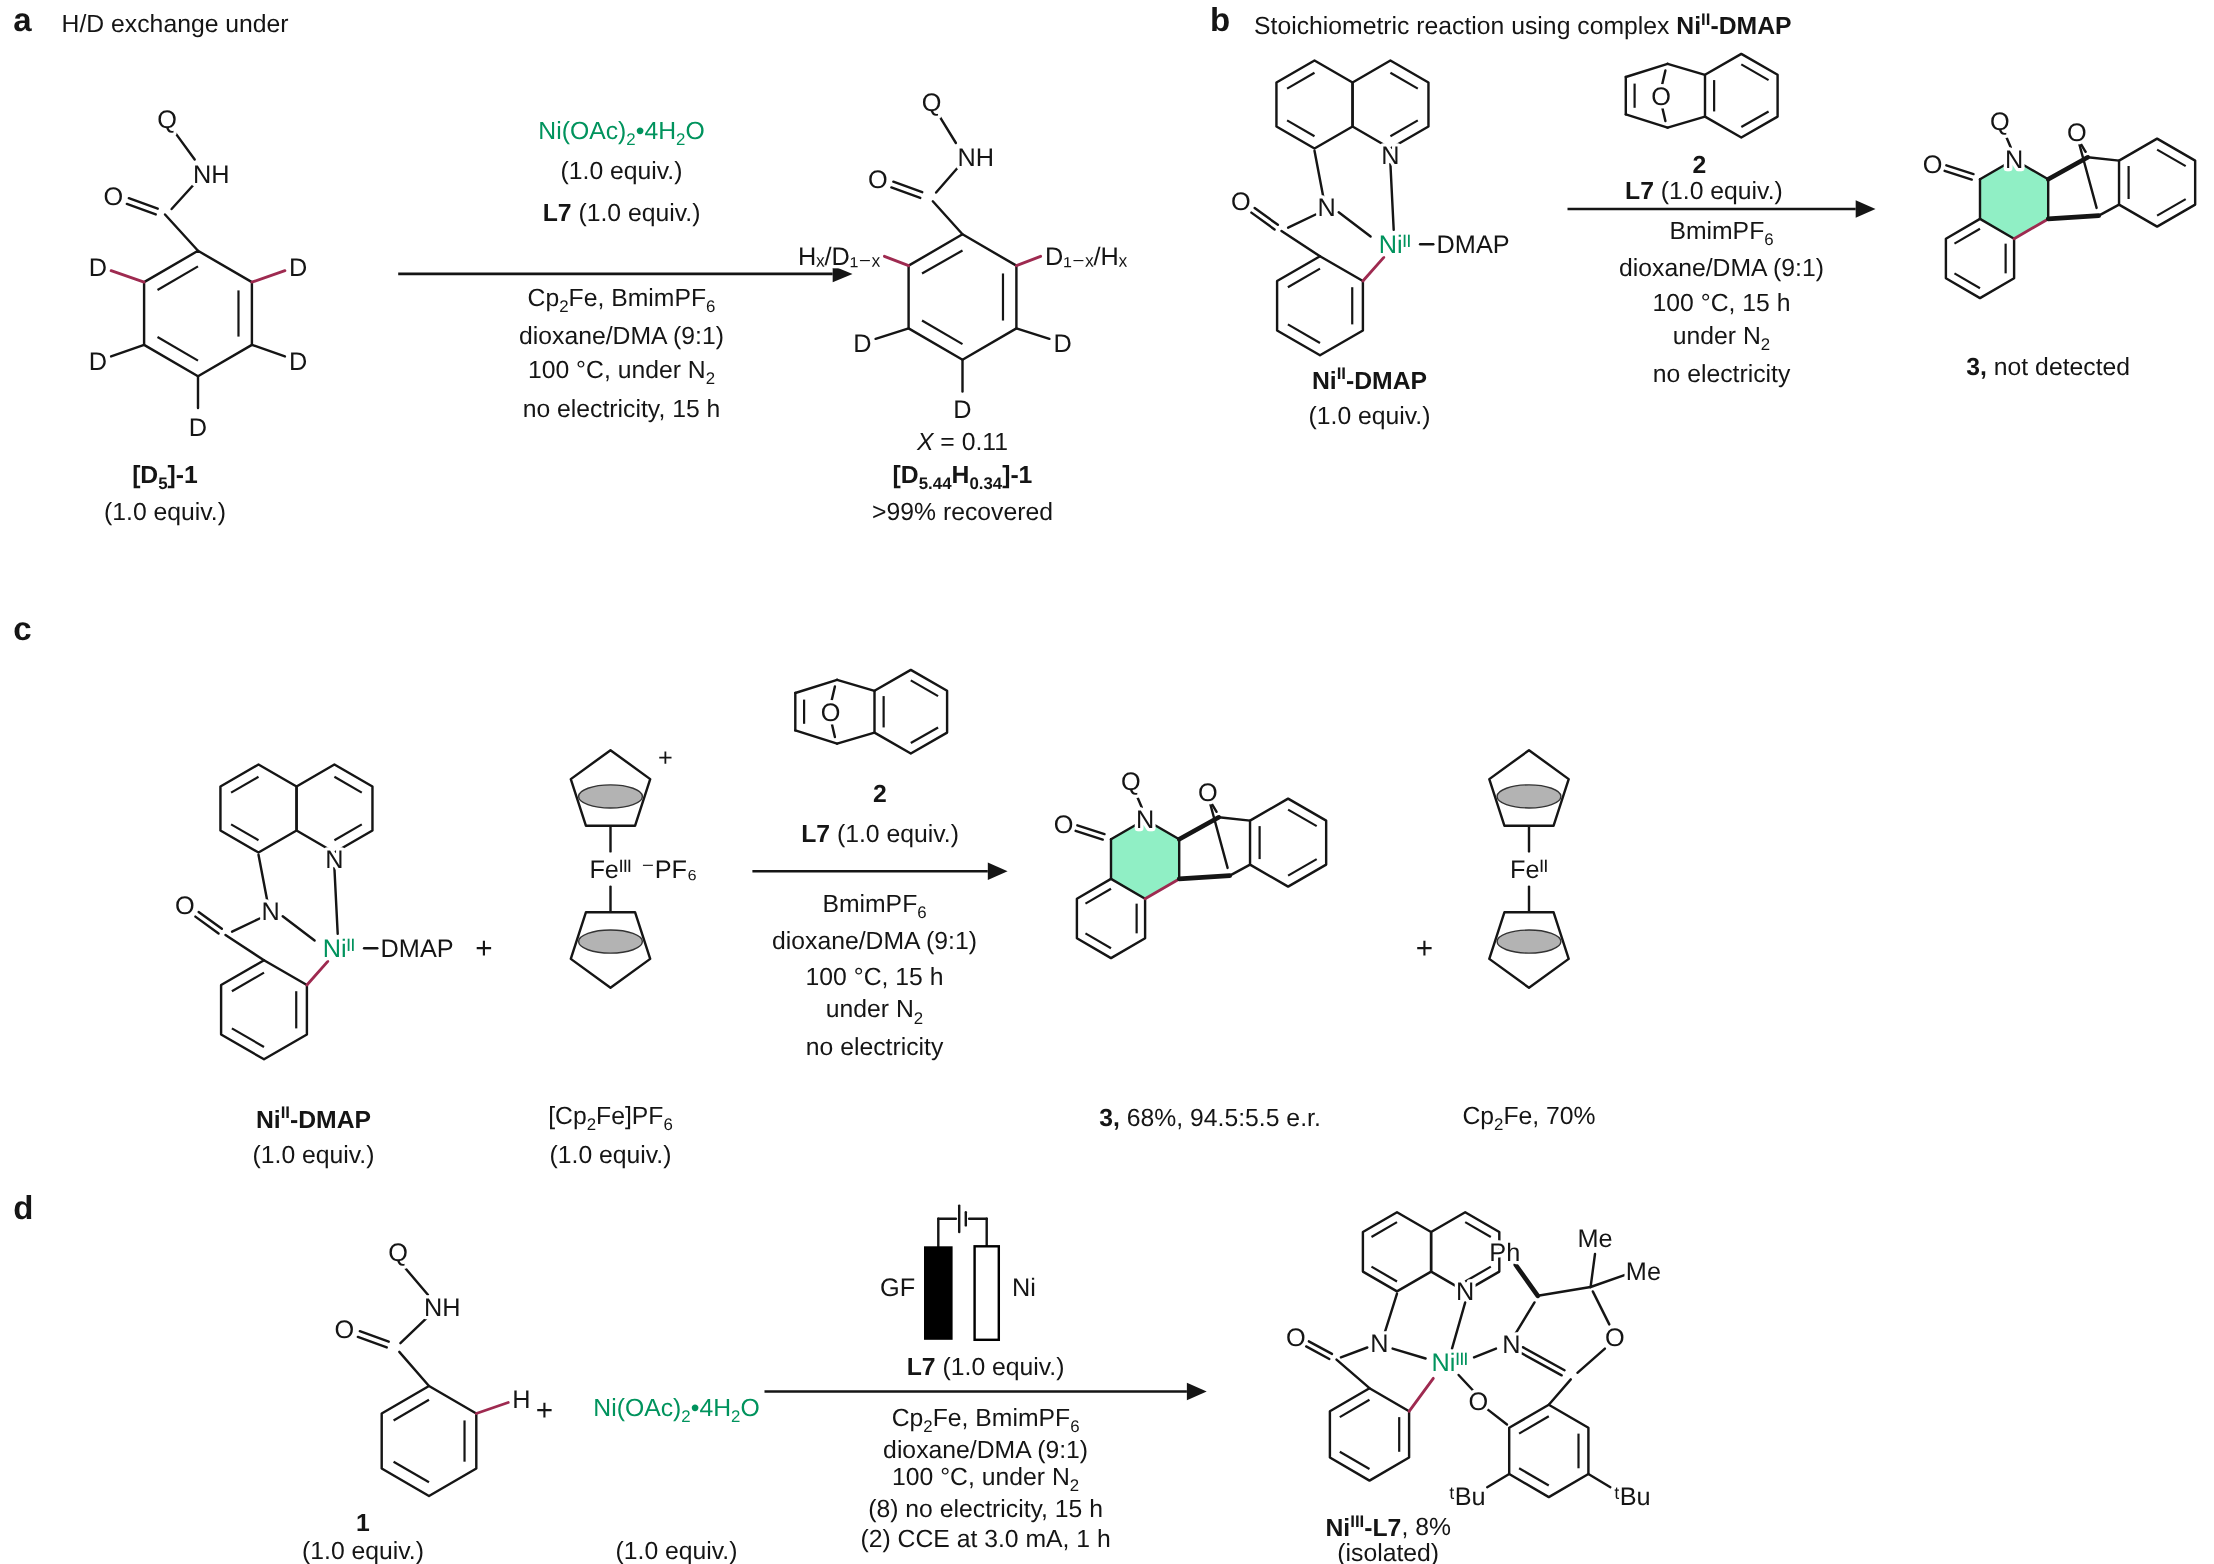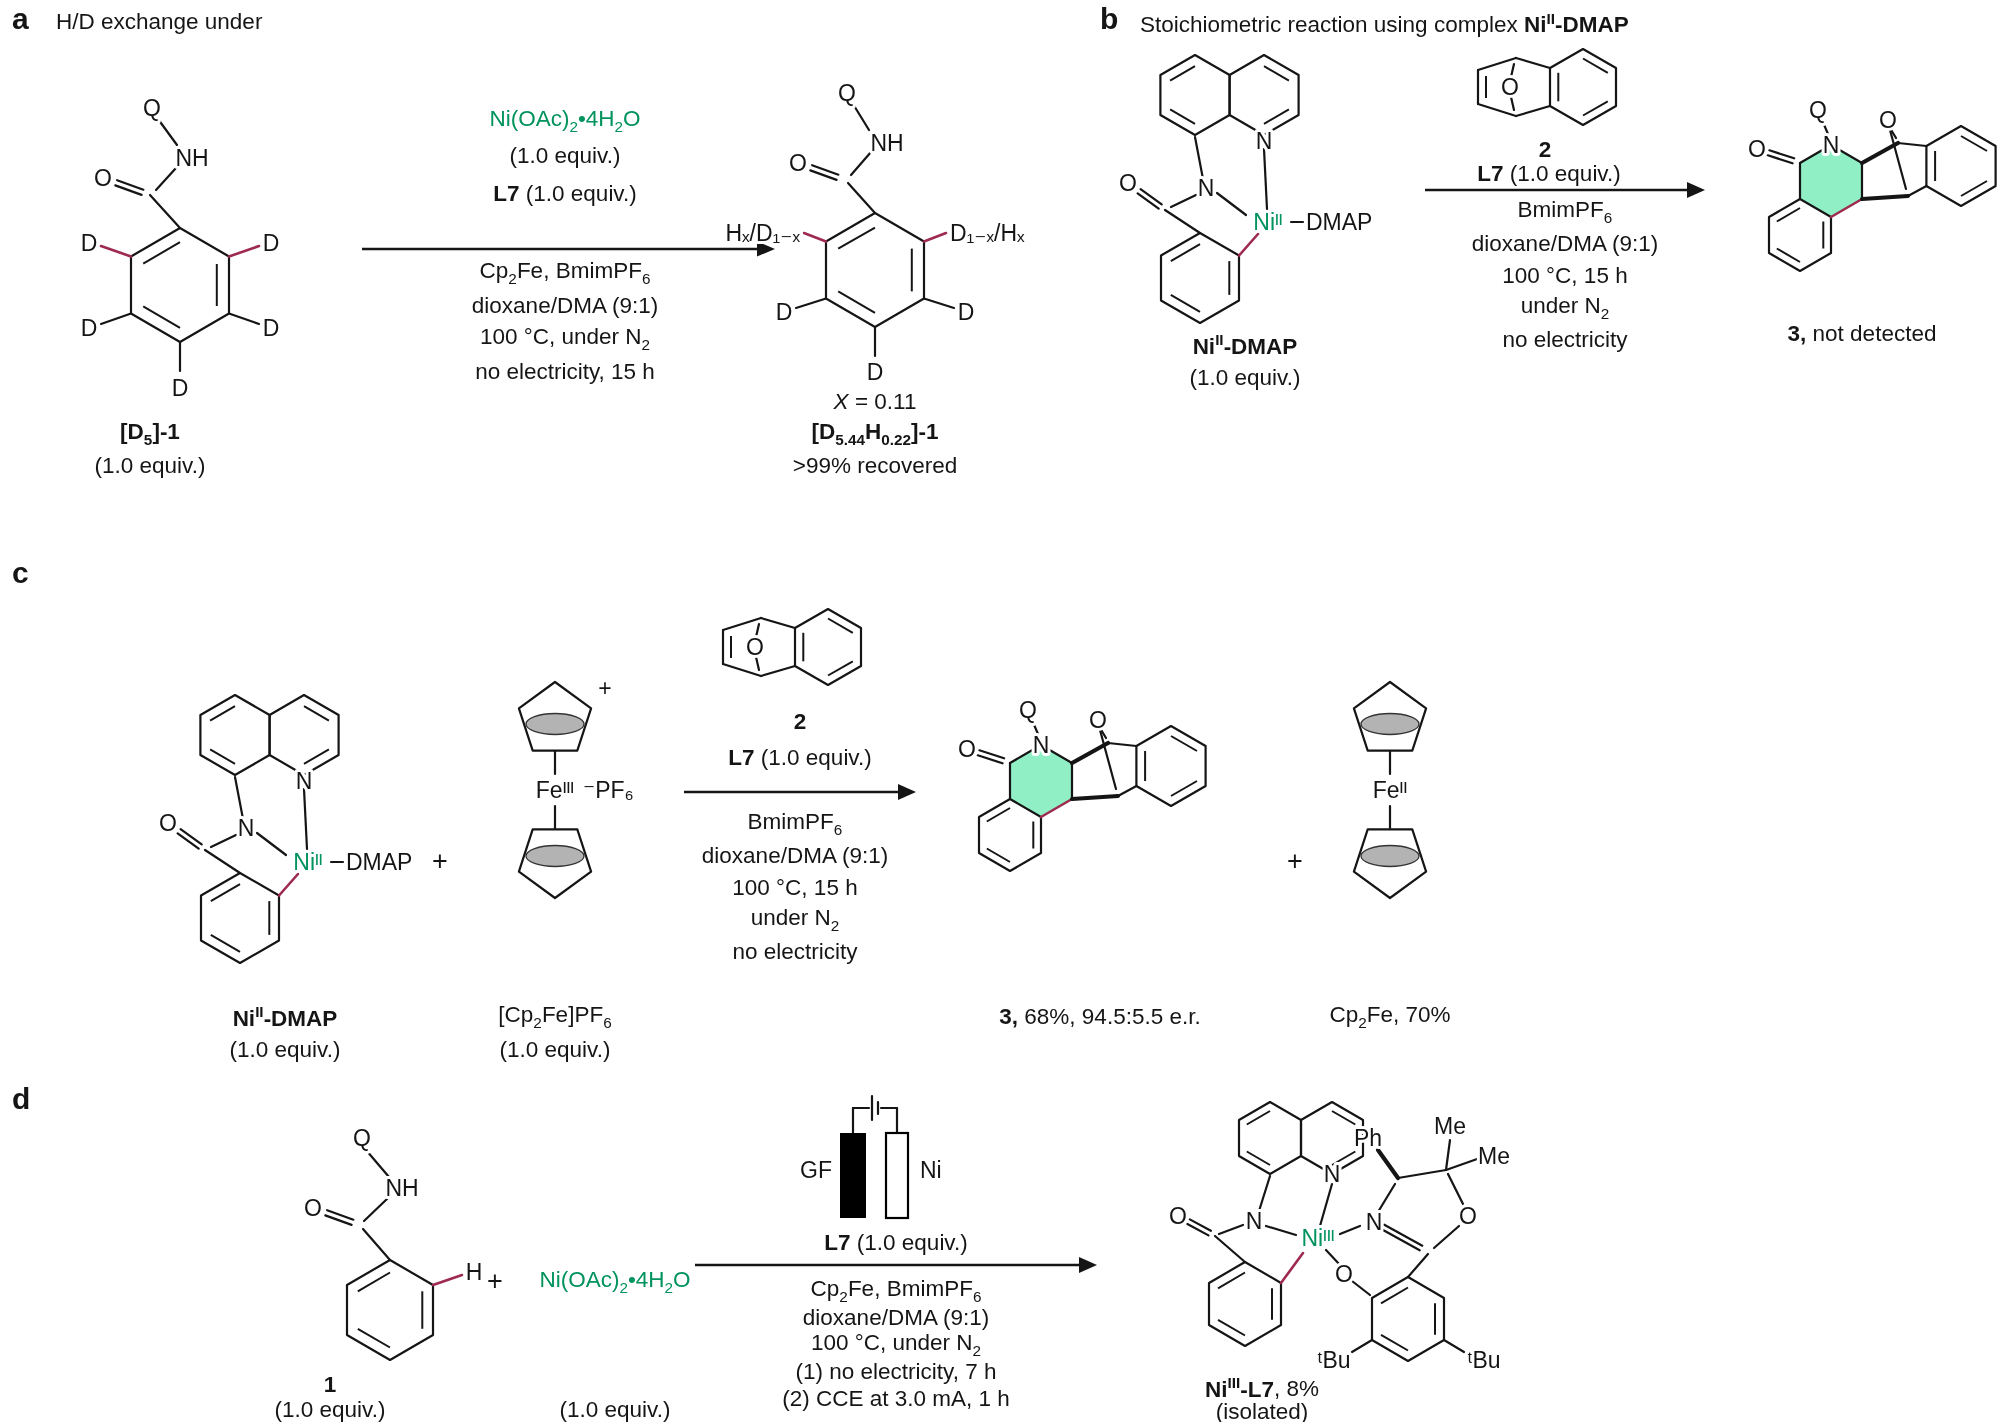--- a/index.html
+++ b/index.html
@@ -360,21 +360,21 @@
 <div class="txt green" style="left:565px;top:121px">Ni(OAc)<sub>2</sub>•4H<sub>2</sub>O</div>
 <div class="txt" style="left:565px;top:156px">(1.0 equiv.)</div>
 <div class="txt" style="left:565px;top:194px"><b>L7</b> (1.0 equiv.)</div>
 <div class="txt" style="left:565px;top:273px">Cp<sub>2</sub>Fe, BmimPF<sub>6</sub></div>
 <div class="txt" style="left:565px;top:306px">dioxane/DMA (9:1)</div>
 <div class="txt" style="left:565px;top:339px">100 °C, under N<sub>2</sub></div>
 <div class="txt" style="left:565px;top:372px">no electricity, 15 h</div>
 <div class="txt" style="left:150px;top:434px"><b>[D<sub>5</sub>]-1</b></div>
 <div class="txt" style="left:150px;top:466px">(1.0 equiv.)</div>
 <div class="txt" style="left:875px;top:402px"><i>X</i> = 0.11</div>
-<div class="txt" style="left:875px;top:434px"><b>[D<sub>5.44</sub>H<sub>0.22</sub>]-1</b></div>
+<div class="txt" style="left:875px;top:434px"><b>[D<sub>5.44</sub>H<sub>0.34</sub>]-1</b></div>
 <div class="txt" style="left:875px;top:466px">&gt;99% recovered</div>
 
 <div class="txt tl plab" style="left:1100px;top:2px">b</div>
 <div class="txt tl" style="left:1140px;top:9px">Stoichiometric reaction using complex <b>Ni<sup>II</sup>-DMAP</b></div>
 <div class="txt" style="left:1545px;top:150px"><b>2</b></div>
 <div class="txt" style="left:1549px;top:174px"><b>L7</b> (1.0 equiv.)</div>
 <div class="txt" style="left:1565px;top:212px">BmimPF<sub>6</sub></div>
 <div class="txt" style="left:1565px;top:244px">dioxane/DMA (9:1)</div>
 <div class="txt" style="left:1565px;top:276px">100 °C, 15 h</div>
 <div class="txt" style="left:1565px;top:308px">under N<sub>2</sub></div>
@@ -403,18 +403,18 @@
 <div class="txt tl plab" style="left:12px;top:1082px">d</div>
 <div class="txt" style="left:330px;top:1385px"><b>1</b></div>
 <div class="txt" style="left:330px;top:1410px">(1.0 equiv.)</div>
 <div class="txt" style="left:495px;top:1282px;font-size:27px">+</div>
 <div class="txt green" style="left:615px;top:1282px">Ni(OAc)<sub>2</sub>•4H<sub>2</sub>O</div>
 <div class="txt" style="left:615px;top:1410px">(1.0 equiv.)</div>
 <div class="txt" style="left:896px;top:1243px"><b>L7</b> (1.0 equiv.)</div>
 <div class="txt" style="left:896px;top:1291px">Cp<sub>2</sub>Fe, BmimPF<sub>6</sub></div>
 <div class="txt" style="left:896px;top:1318px">dioxane/DMA (9:1)</div>
 <div class="txt" style="left:896px;top:1345px">100 °C, under N<sub>2</sub></div>
-<div class="txt" style="left:896px;top:1372px">(1) no electricity, 7 h</div>
+<div class="txt" style="left:896px;top:1372px">(8) no electricity, 15 h</div>
 <div class="txt" style="left:896px;top:1399px">(2) CCE at 3.0 mA, 1 h</div>
 <div class="txt" style="left:1262px;top:1388px"><b>Ni<sup>III</sup>-L7</b>, 8%</div>
 <div class="txt" style="left:1262px;top:1412px">(isolated)</div>
 
 </div>
 
 </body></html>

